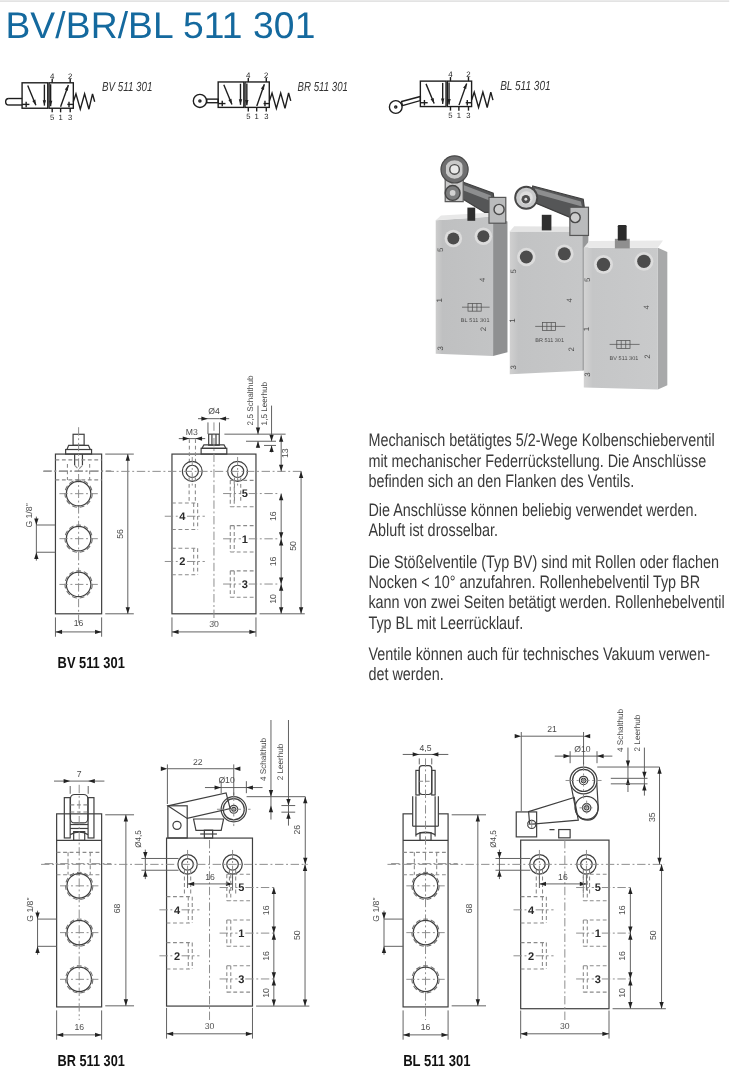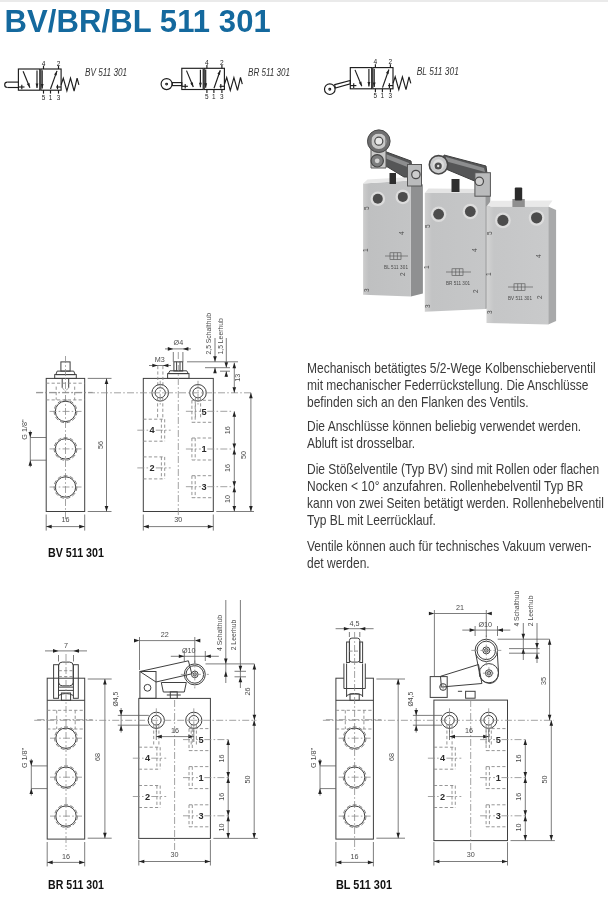--- a/index.html
+++ b/index.html
@@ -1,17 +1,17 @@
 <!DOCTYPE html>
 <html><head>
 <meta charset="utf-8">
 <style>
 html,body{margin:0;padding:0;background:#fff;}
 body{width:608px;height:899px;position:relative;font-family:"Liberation Sans",sans-serif;overflow:hidden;}
-.title{position:absolute;left:4.5px;top:4px;font-size:31px;font-weight:bold;color:#14699e;letter-spacing:0.1px;}
+.title{position:absolute;left:4.5px;top:4px;font-size:31px;font-weight:normal;color:#14699e;letter-spacing:0.1px;}
 .desc{position:absolute;left:307px;top:358.5px;width:420px;white-space:nowrap;font-size:15px;line-height:17px;color:#3a3a3a;transform:scaleX(0.80);transform-origin:0 0;}
 .desc p{margin:0 0 9px 0;} .desc p.p1{margin-bottom:7px;}
 svg{position:absolute;left:0;top:0;}
 .ln{stroke:#3f3f3f;stroke-width:1;fill:none;}
 .sy{stroke:#1d1d1d;stroke-width:1.15;fill:none;}
 .thr{stroke:#6f6f6f;stroke-width:0.9;stroke-dasharray:4 2.4;}
 .dash{stroke:#8a8a8a;stroke-width:0.9;stroke-dasharray:3.2 2.2;fill:none;}
 .cl{stroke:#8a8a8a;stroke-width:0.8;stroke-dasharray:7 2.2 1.6 2.2;fill:none;}
 .dim{stroke:#5c5c5c;stroke-width:0.8;fill:none;}
 .msk{stroke:none;}

